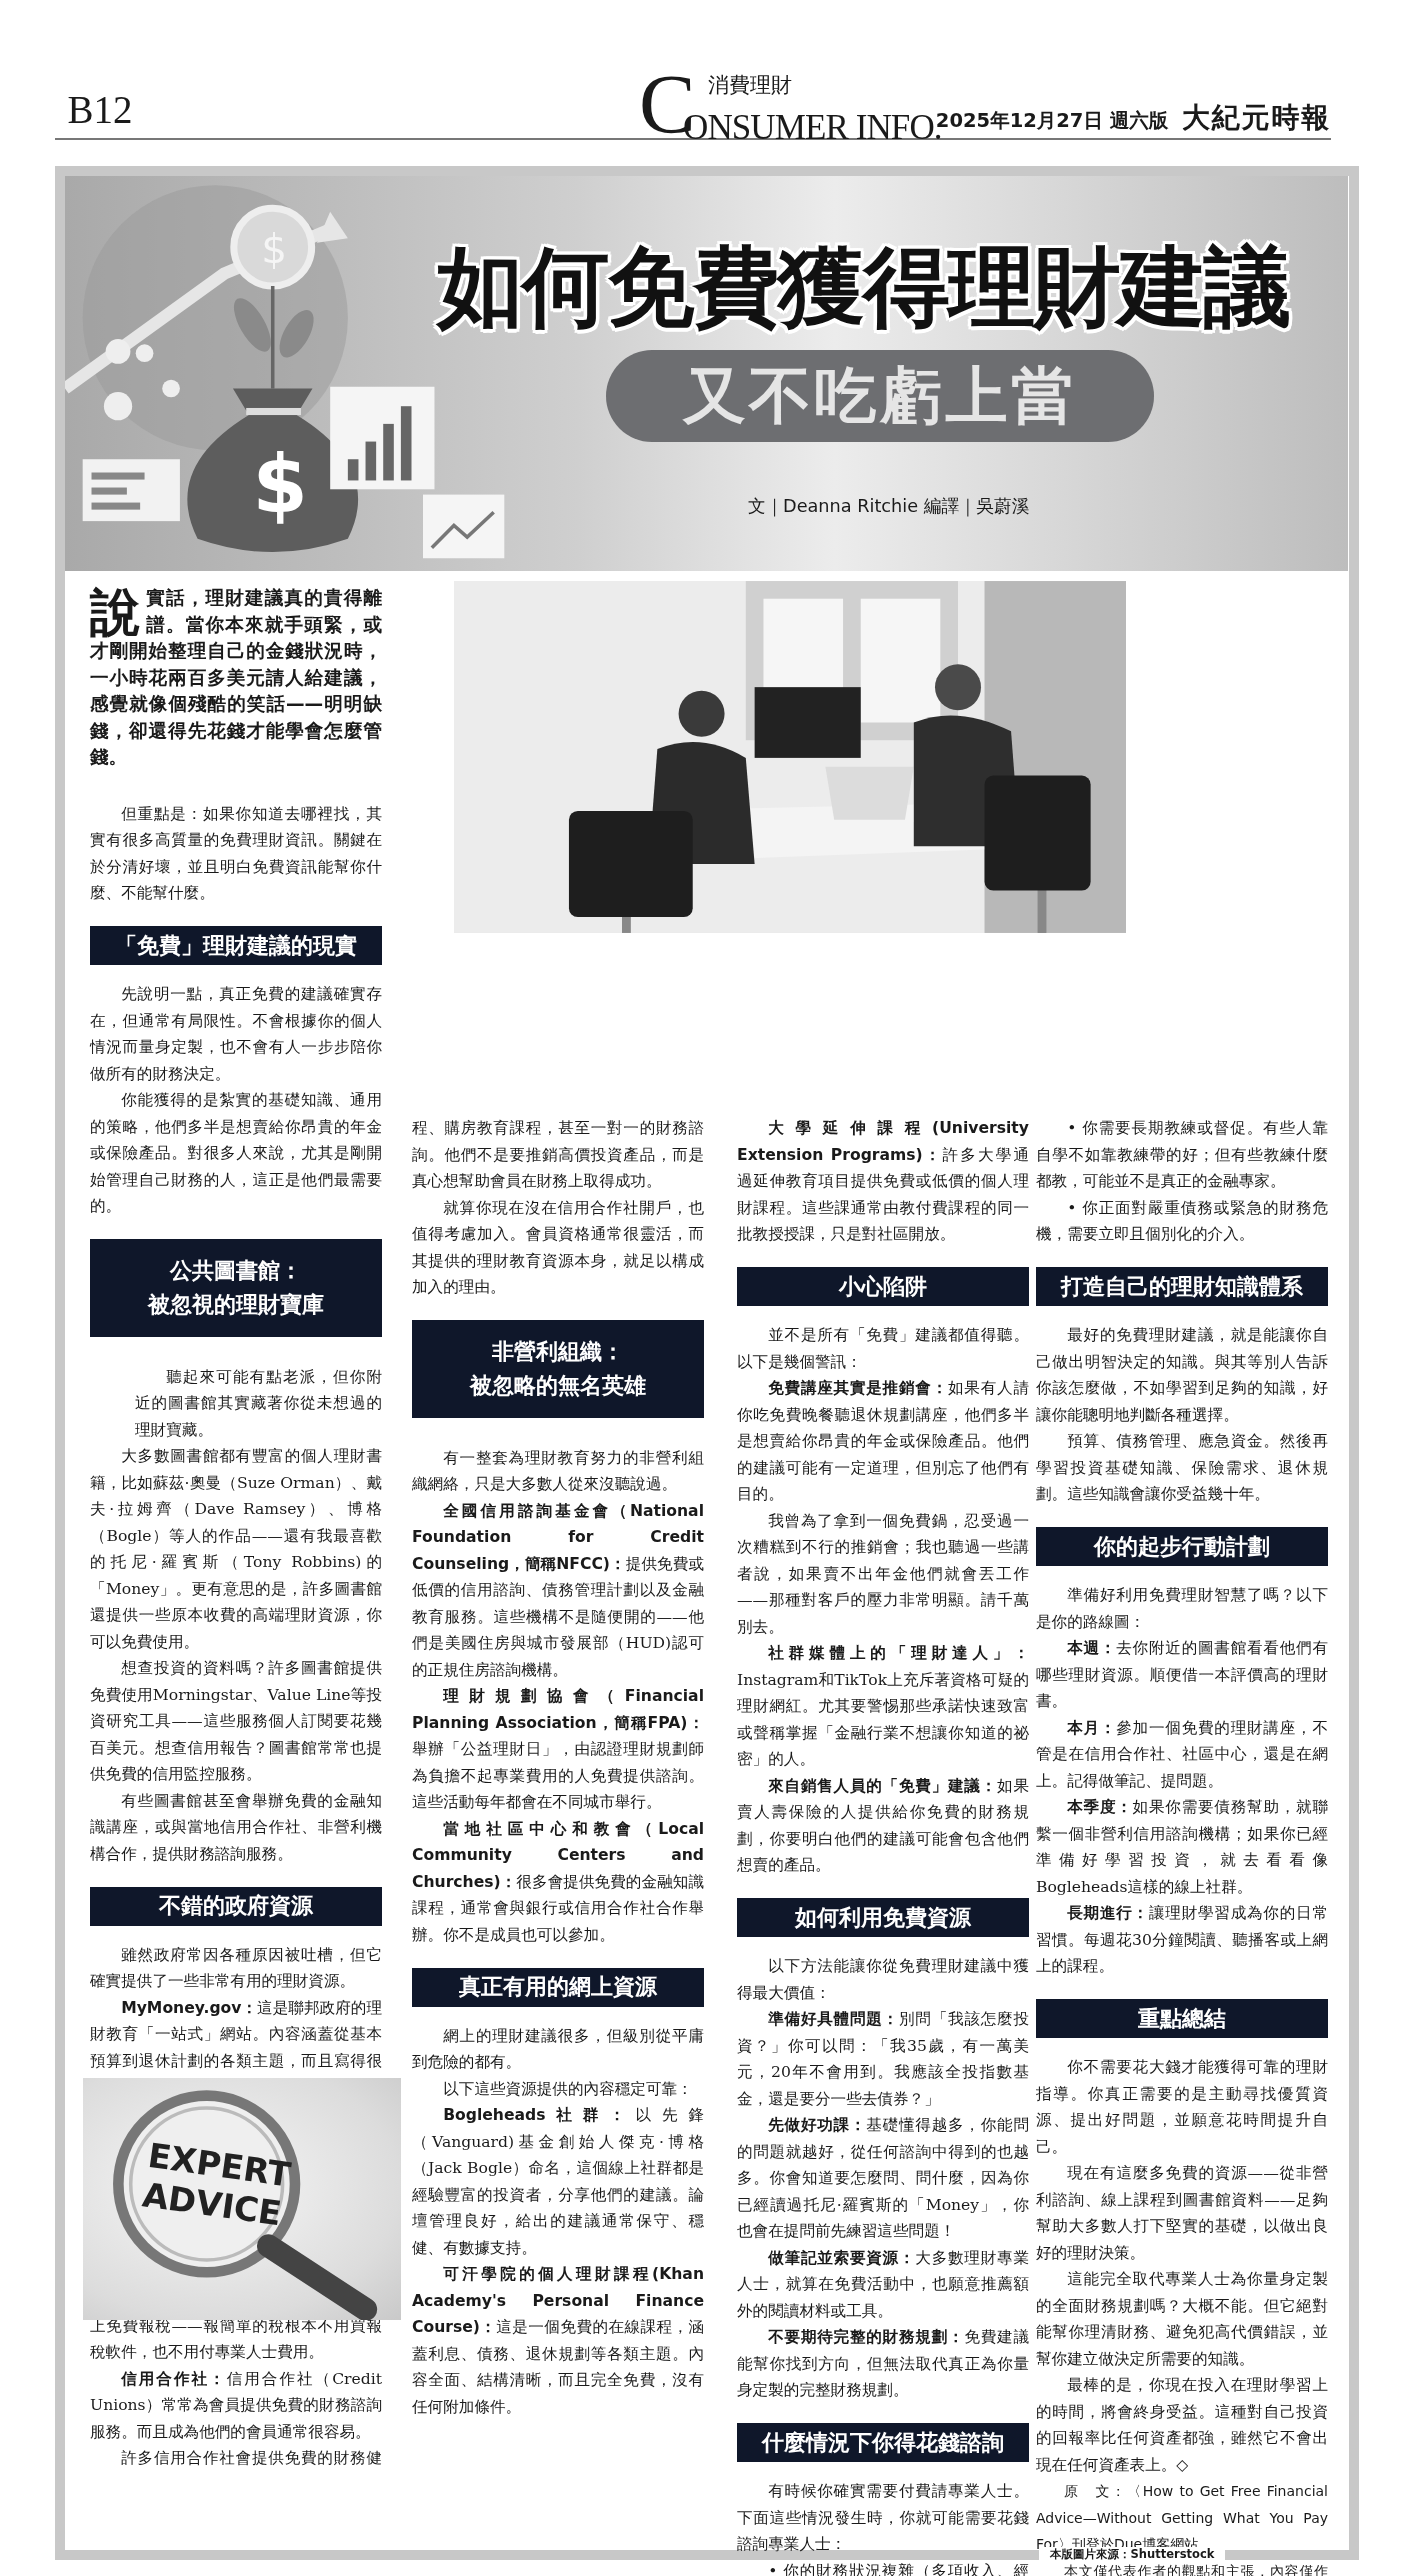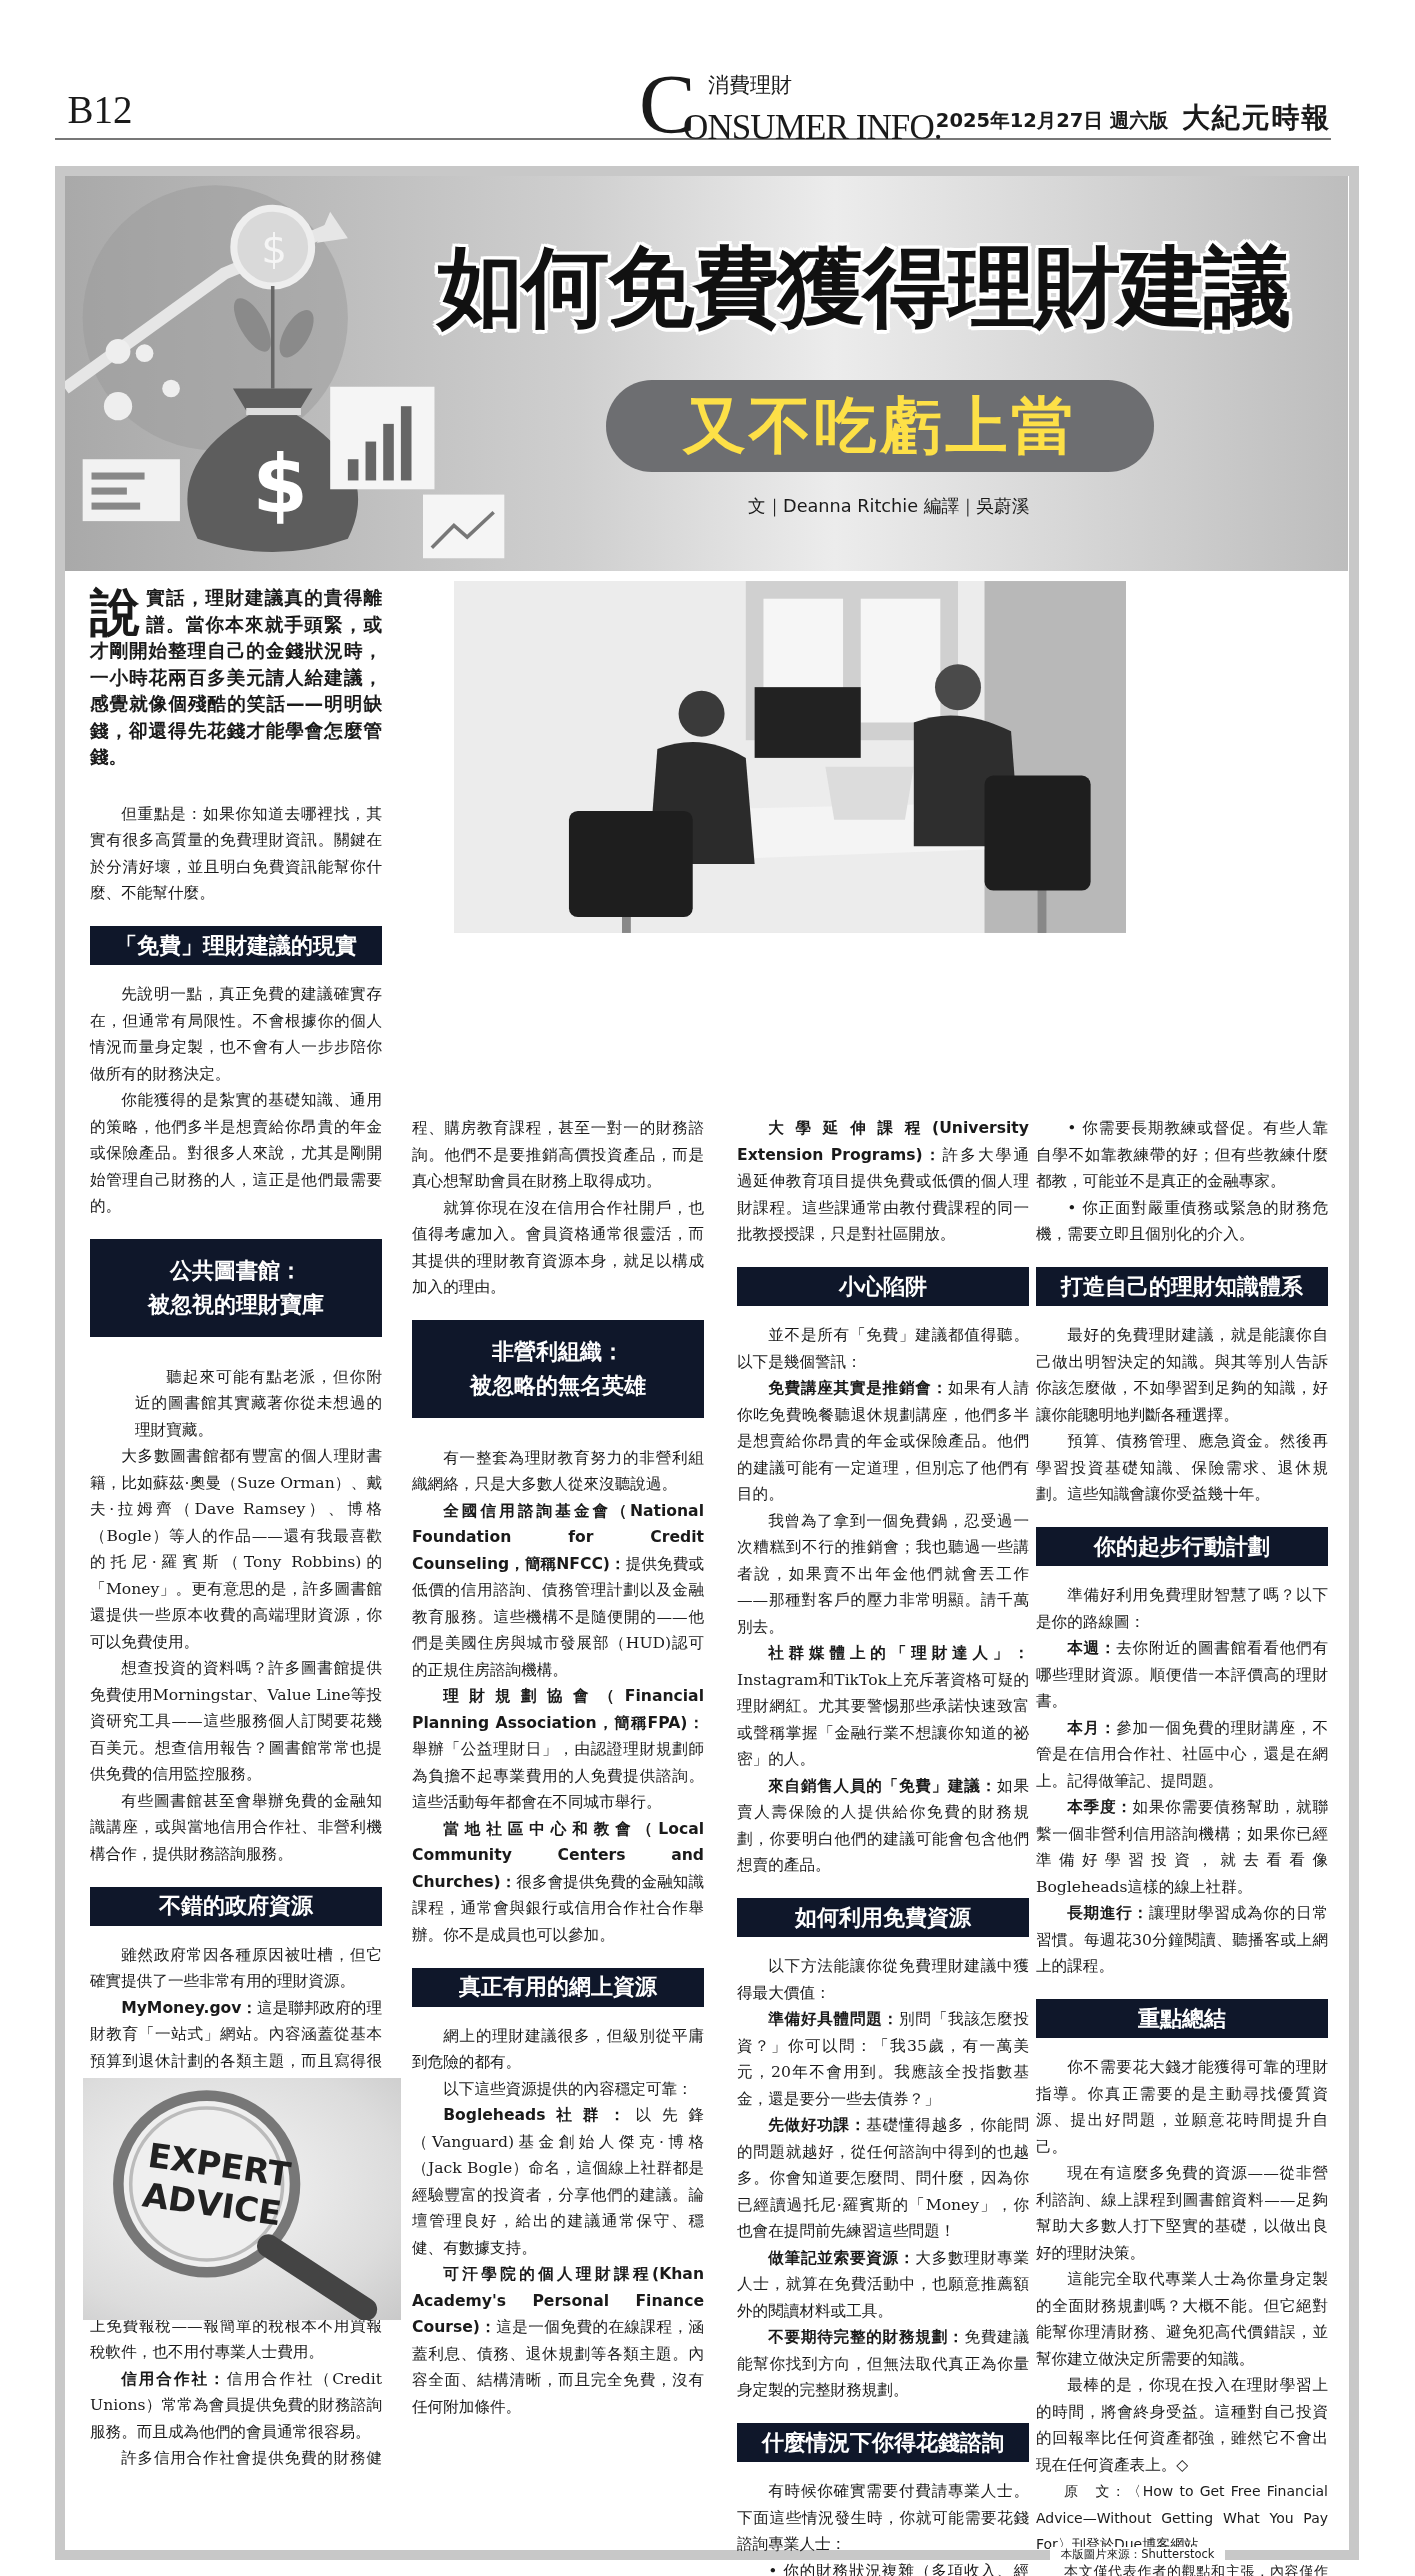--- a/index.html
+++ b/index.html
@@ -10,35 +10,35 @@
   .sec-logo .big-c{position:absolute;left:0;top:7px;font-family:"Liberation Serif",serif;font-size:85px;line-height:85px;}
   .sec-logo .zh{position:absolute;left:69px;top:16px;font-family:"DejaVu Sans",sans-serif;font-size:21px;white-space:nowrap;}
   .sec-logo .en{position:absolute;left:44px;top:53px;font-family:"Liberation Serif",serif;font-size:35px;white-space:nowrap;letter-spacing:-0.9px;}
   .dateline{position:absolute;right:0;top:99px;font-family:"DejaVu Sans",sans-serif;font-size:19.5px;font-weight:bold;white-space:nowrap;}
   .dateline .paper{font-family:"DejaVu Serif",serif;font-size:28px;margin-left:7px;letter-spacing:1.8px;}
 
   .frame{position:absolute;left:55px;top:166px;width:1304px;height:2394px;border:10.6px solid #c8c8c8;box-sizing:border-box;background:#fff;}
   .hero{position:absolute;left:0;top:0;width:1283px;height:395px;background:linear-gradient(90deg,#a9a9a9 0%,#cfcfcf 40%,#ececec 60%,#bdbdbd 100%);overflow:hidden;}
   .hero-art{position:absolute;left:0;top:0;width:495px;height:395px;}
   .title{position:absolute;left:372px;top:53px;font-family:"DejaVu Sans",sans-serif;font-weight:bold;font-size:87px;letter-spacing:-1.8px;color:#111;white-space:nowrap;text-shadow:3.5px 0 #fff,-3.5px 0 #fff,0 3.5px #fff,0 -3.5px #fff,2.7px 2.7px #fff,-2.7px -2.7px #fff,2.7px -2.7px #fff,-2.7px 2.7px #fff;}
-  .subtitle{position:absolute;left:541px;top:204px;width:548px;height:92px;border-radius:46px;background:#6d6e71;color:#fde047;font-family:"DejaVu Sans",sans-serif;font-weight:bold;font-size:62px;text-align:center;line-height:92px;letter-spacing:3.5px;}
+  .subtitle{position:absolute;left:541px;top:174px;width:548px;height:92px;border-radius:46px;background:#6d6e71;color:#e5e5e5;font-family:"DejaVu Sans",sans-serif;font-weight:bold;font-size:62px;text-align:center;line-height:92px;letter-spacing:3.5px;}
   .byline{position:absolute;left:683px;top:318px;font-family:"DejaVu Sans",sans-serif;font-size:17.7px;white-space:nowrap;}
 
   .col{position:absolute;font-size:15.6px;line-height:26.5px;text-align:justify;}
   .col p{margin:0;text-indent:2em;}
   .col p.noi{text-indent:0;}
   .col b{font-family:"DejaVu Sans",sans-serif;}
   .lead{font-family:"DejaVu Sans",sans-serif;font-weight:bold;font-size:18.6px;line-height:26.5px;text-indent:0 !important;}
   .dropcap{float:left;font-size:51px;line-height:51px;margin:1.8px 5.3px 0 0;font-weight:bold;}
   .hd{background:#0f172a;color:#fff;font-family:"DejaVu Sans",sans-serif;font-weight:bold;font-size:22px;text-align:center;margin:19.5px 0 16px 0;padding:3.5px 0;line-height:32px;}
   .hd.two{font-size:22px;line-height:34px;padding:15px 0;}
 
   .photo-main{position:absolute;left:389px;top:405px;width:672px;height:352px;background:linear-gradient(180deg,#e9e9e9 0%,#f3f3f3 50%,#d7d7d7 100%);overflow:hidden;}
   .photo-expert{position:absolute;left:17.7px;top:1902px;width:318px;height:242px;background:radial-gradient(ellipse at 40% 45%,#f7f7f7 0%,#dcdcdc 70%,#c9c9c9 100%);overflow:hidden;}
-  .credit{position:absolute;right:124px;bottom:-12.4px;background:#fff;padding:0 10.6px;font-family:"DejaVu Sans",sans-serif;font-size:11.5px;font-weight:normal;}
+  .credit{position:absolute;right:124px;bottom:-12.4px;background:#fff;padding:0 10.6px;font-family:"DejaVu Sans",sans-serif;font-size:11.5px;font-weight:bold;}
 </style>
 </head>
 <body>
 
 <div class="mast">
   <div class="page-no">B12</div>
   <div class="sec-logo">
     <span class="big-c">C</span>
     <span class="zh">消費理財</span>
     <span class="en">ONSUMER INFO.</span>

